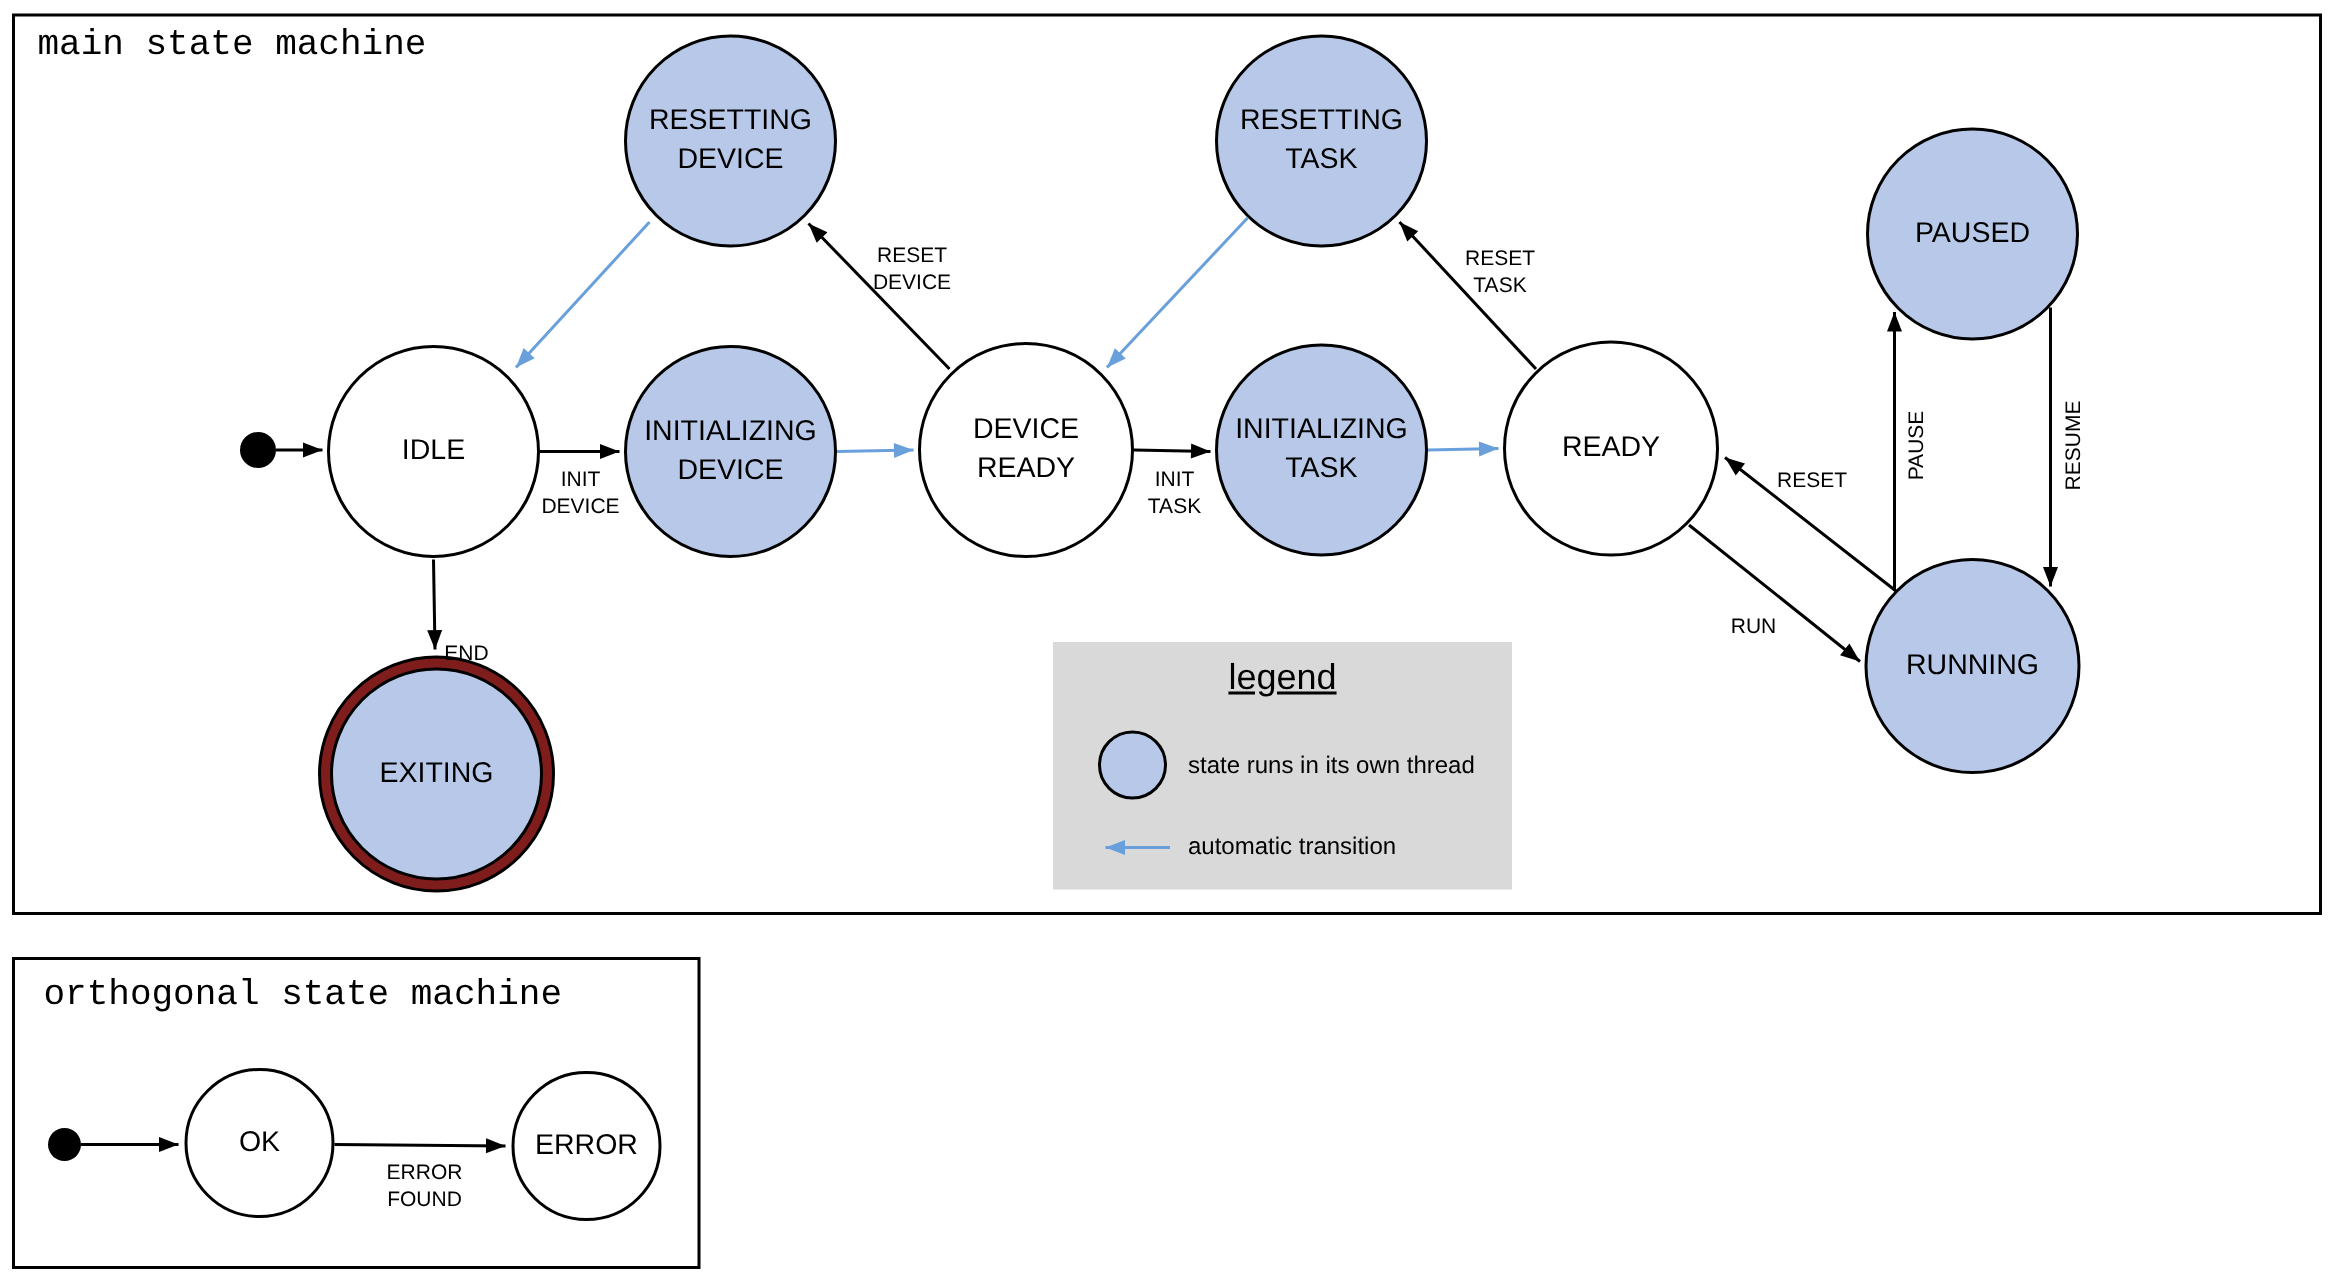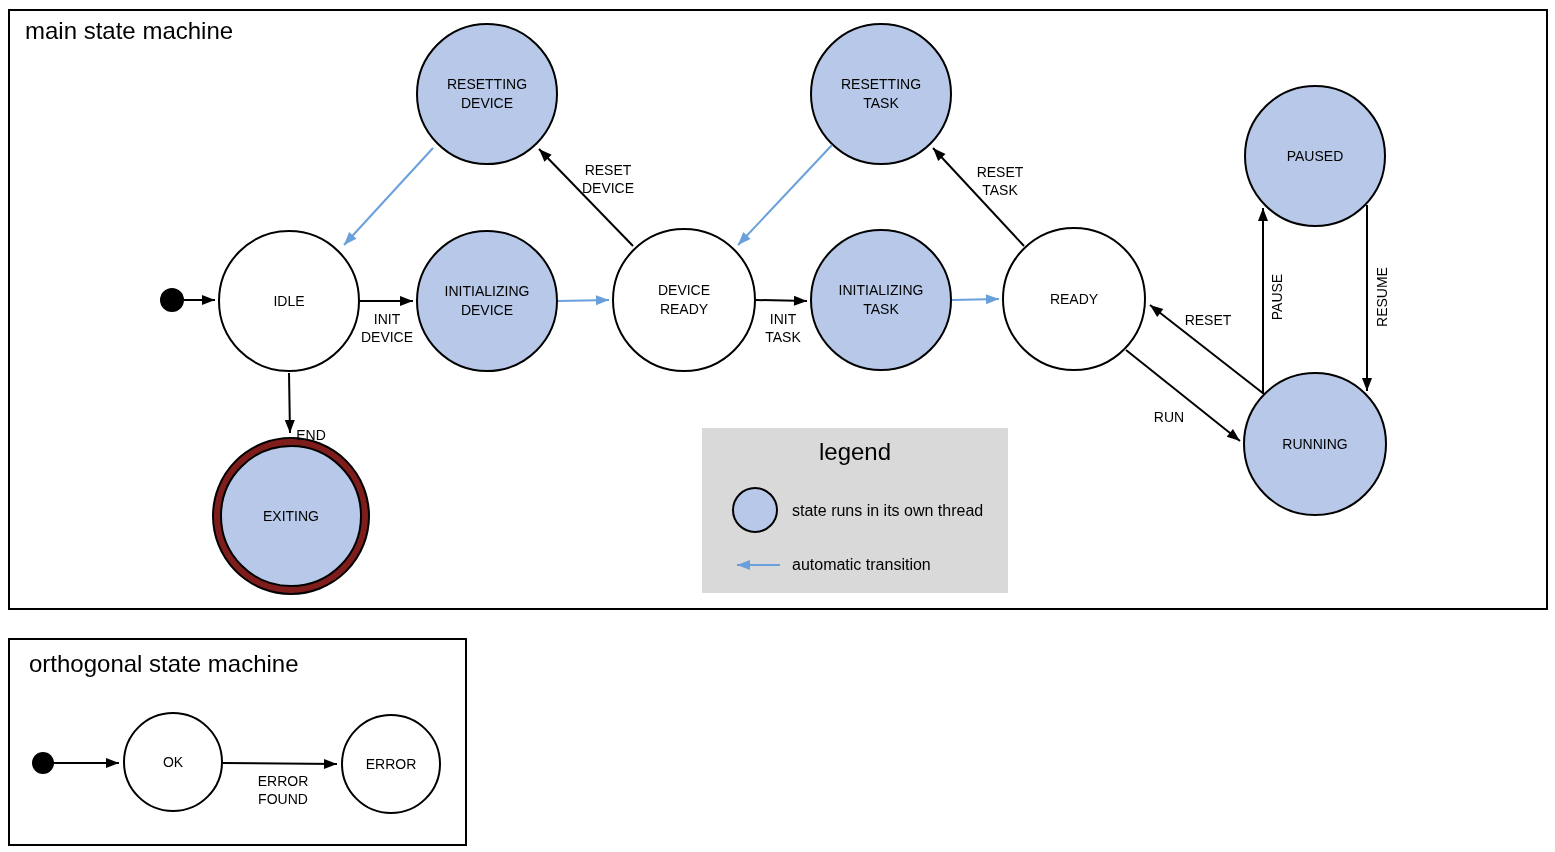--- a/index.html
+++ b/index.html
@@ -16,36 +16,37 @@
     position: absolute;
     border: 2px solid var(--line, #000);
     background: #fff;
     box-sizing: border-box;
   }
   .panel-title {
     position: absolute;
     font-size: 24px;
     color: #000;
     white-space: nowrap;
+    font-family: Liberation Mono, monospace;
   }
   .state {
     position: absolute;
     box-sizing: border-box;
     border: 2px solid var(--line, #000);
     border-radius: 50%;
     background: #ffffff;
     display: flex;
     align-items: center;
     justify-content: center;
     text-align: center;
     z-index: 2;
   }
   .state.threaded { background: var(--state_fill, #b7c8e8); }
   .state-label {
-    font-size: 14px;
+    font-size: 19px;
     line-height: 1.35;
     white-space: pre-line;
     text-align: center;
   }
   .final-ring {
     position: absolute;
     box-sizing: border-box;
     border: 2px solid var(--line, #000);
     border-radius: 50%;
     background: #7f1d1d;
@@ -85,20 +86,21 @@
     background: var(--legend_bg, #d9d9d9);
     z-index: 2;
   }
   .legend-title {
     position: absolute;
     top: 10px;
     left: 0;
     width: 100%;
     text-align: center;
     font-size: 24px;
+    text-decoration: underline;
   }
   .legend-circle {
     position: absolute;
     box-sizing: border-box;
     width: 46px; height: 46px;
     border: 2px solid var(--line, #000);
     border-radius: 50%;
     background: var(--state_fill, #b7c8e8);
   }
   .legend-text {

